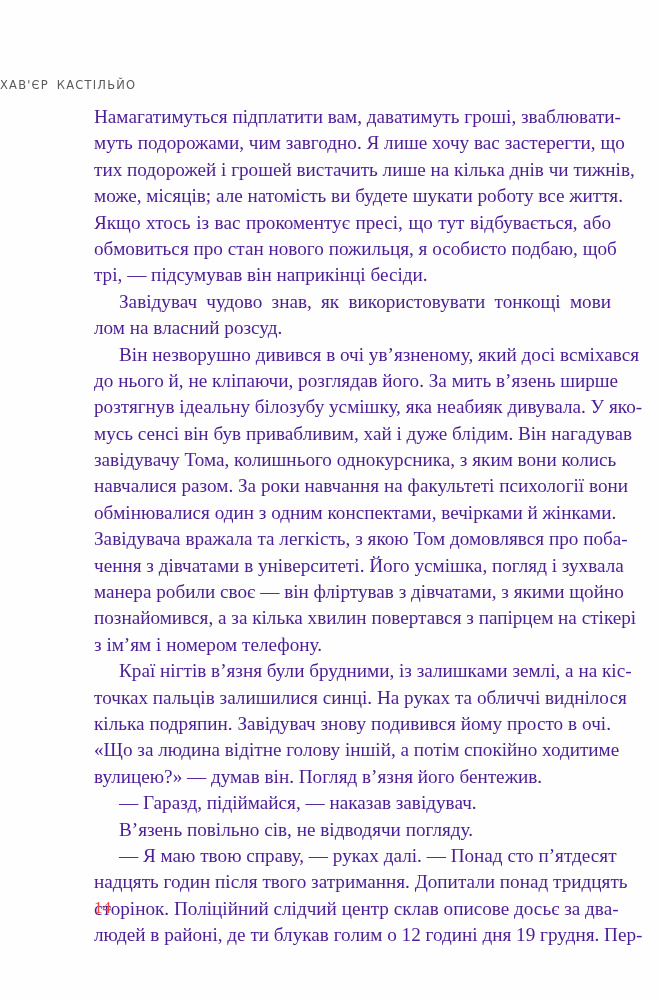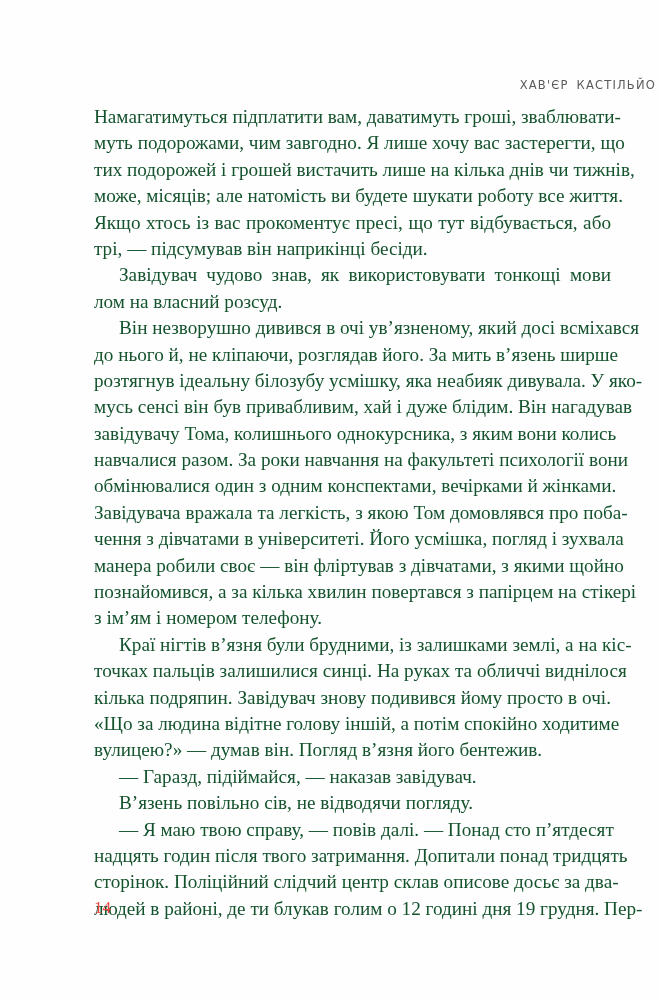--- a/index.html
+++ b/index.html
@@ -1,49 +1,49 @@
 <!DOCTYPE html>
 <html><head>
   <meta charset="utf-8">
   <style>
     html, body { margin: 0; padding: 0; background: #ffffff; }
     body { width: 660px; height: 1000px; position: relative; overflow: hidden; }
     .page { position: absolute; left: 0; top: 0; width: 660px; height: 1000px; background: #fefefe; }
     .running-head {
       position: absolute; left: 0; width: 620px; top: 78px;
-      text-align: right;
+      text-align: left;
       font-family: "DejaVu Sans", sans-serif;
       font-size: 11.5px; letter-spacing: 1.2px; color: #5a5a5a;
       word-spacing: 3px;
-      padding-left: 36px;
     }
     .body-text {
       position: absolute; left: 94px; top: 104px; width: 517px;
       font-family: "Liberation Serif", serif;
-      font-size: 19.2px; line-height: 26.4px; color: #14532d;
+      font-size: 19.2px; line-height: 26.4px; color: #4c1d95;
     }
     .line { display: block; white-space: nowrap; text-align: justify; text-align-last: justify; height: 26.4px; }
     .line.last { text-align-last: left; }
     .line.indent { padding-left: 25px; }
     .folio {
       position: absolute; left: 94px; top: 898px;
       font-family: "Liberation Serif", serif; font-size: 17px; color: #ef4444;
     }
   </style>
 </head>
 <body>
 
 <div class="page">
   <div class="running-head">ХАВ'ЄР КАСТІЛЬЙО</div>
   <div class="body-text" id="body-text">
       <span class="line">Намагатимуться підплатити вам, даватимуть гроші, зваблювати-</span>
       <span class="line">муть подорожами, чим завгодно. Я лише хочу вас застерегти, що</span>
       <span class="line">тих подорожей і грошей вистачить лише на кілька днів чи тижнів,</span>
       <span class="line">може, місяців; але натомість ви будете шукати роботу все життя.</span>
       <span class="line">Якщо хтось із вас прокоментує пресі, що тут відбувається, або</span>
+      <span class="line">обмовиться про стан нового пожильця, я особисто подбаю, щоб</span>
       <span class="line last">трі, — підсумував він наприкінці бесіди.</span>
       <span class="line indent">Завідувач чудово знав, як використовувати тонкощі мови</span>
       <span class="line last">лом на власний розсуд.</span>
       <span class="line indent">Він незворушно дивився в очі ув’язненому, який досі всміхався</span>
       <span class="line">до нього й, не кліпаючи, розглядав його. За мить в’язень ширше</span>
       <span class="line">розтягнув ідеальну білозубу усмішку, яка неабияк дивувала. У яко-</span>
       <span class="line">мусь сенсі він був привабливим, хай і дуже блідим. Він нагадував</span>
       <span class="line">завідувачу Тома, колишнього однокурсника, з яким вони колись</span>
       <span class="line">навчалися разом. За роки навчання на факультеті психології вони</span>
       <span class="line">обмінювалися один з одним конспектами, вечірками й жінками.</span>
@@ -52,19 +52,19 @@
       <span class="line">манера робили своє — він фліртував з дівчатами, з якими щойно</span>
       <span class="line">познайомився, а за кілька хвилин повертався з папірцем на стікері</span>
       <span class="line last">з ім’ям і номером телефону.</span>
       <span class="line indent">Краї нігтів в’язня були брудними, із залишками землі, а на кіс-</span>
       <span class="line">точках пальців залишилися синці. На руках та обличчі виднілося</span>
       <span class="line">кілька подряпин. Завідувач знову подивився йому просто в очі.</span>
       <span class="line">«Що за людина відітне голову іншій, а потім спокійно ходитиме</span>
       <span class="line last">вулицею?» — думав він. Погляд в’язня його бентежив.</span>
       <span class="line indent last">— Гаразд, підіймайся, — наказав завідувач.</span>
       <span class="line indent last">В’язень повільно сів, не відводячи погляду.</span>
-      <span class="line indent">— Я маю твою справу, — повів далі. — Понад сто п’ятдесят</span>
+      <span class="line indent">— Я маю твою справу, — руках далі. — Понад сто п’ятдесят</span>
       <span class="line">надцять годин після твого затримання. Допитали понад тридцять</span>
       <span class="line">сторінок. Поліційний слідчий центр склав описове досьє за два-</span>
       <span class="line">людей в районі, де ти блукав голим о 12 годині дня 19 грудня. Пер-</span>
     </div>
   <div class="folio">14</div>
 </div>
 
 </body></html>

